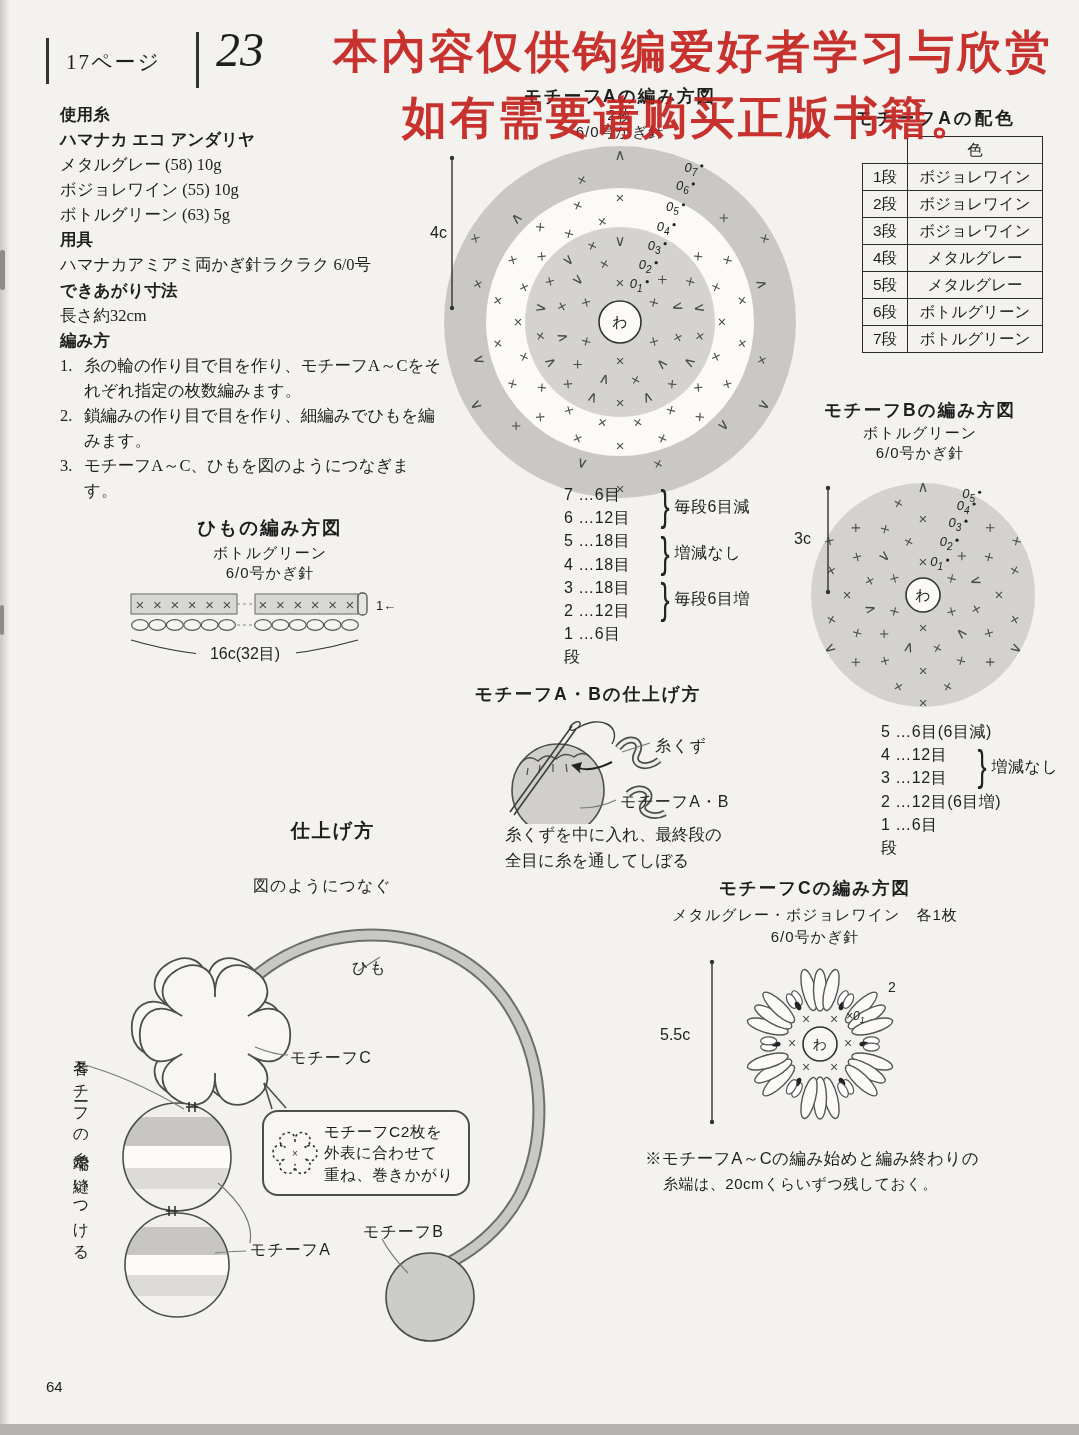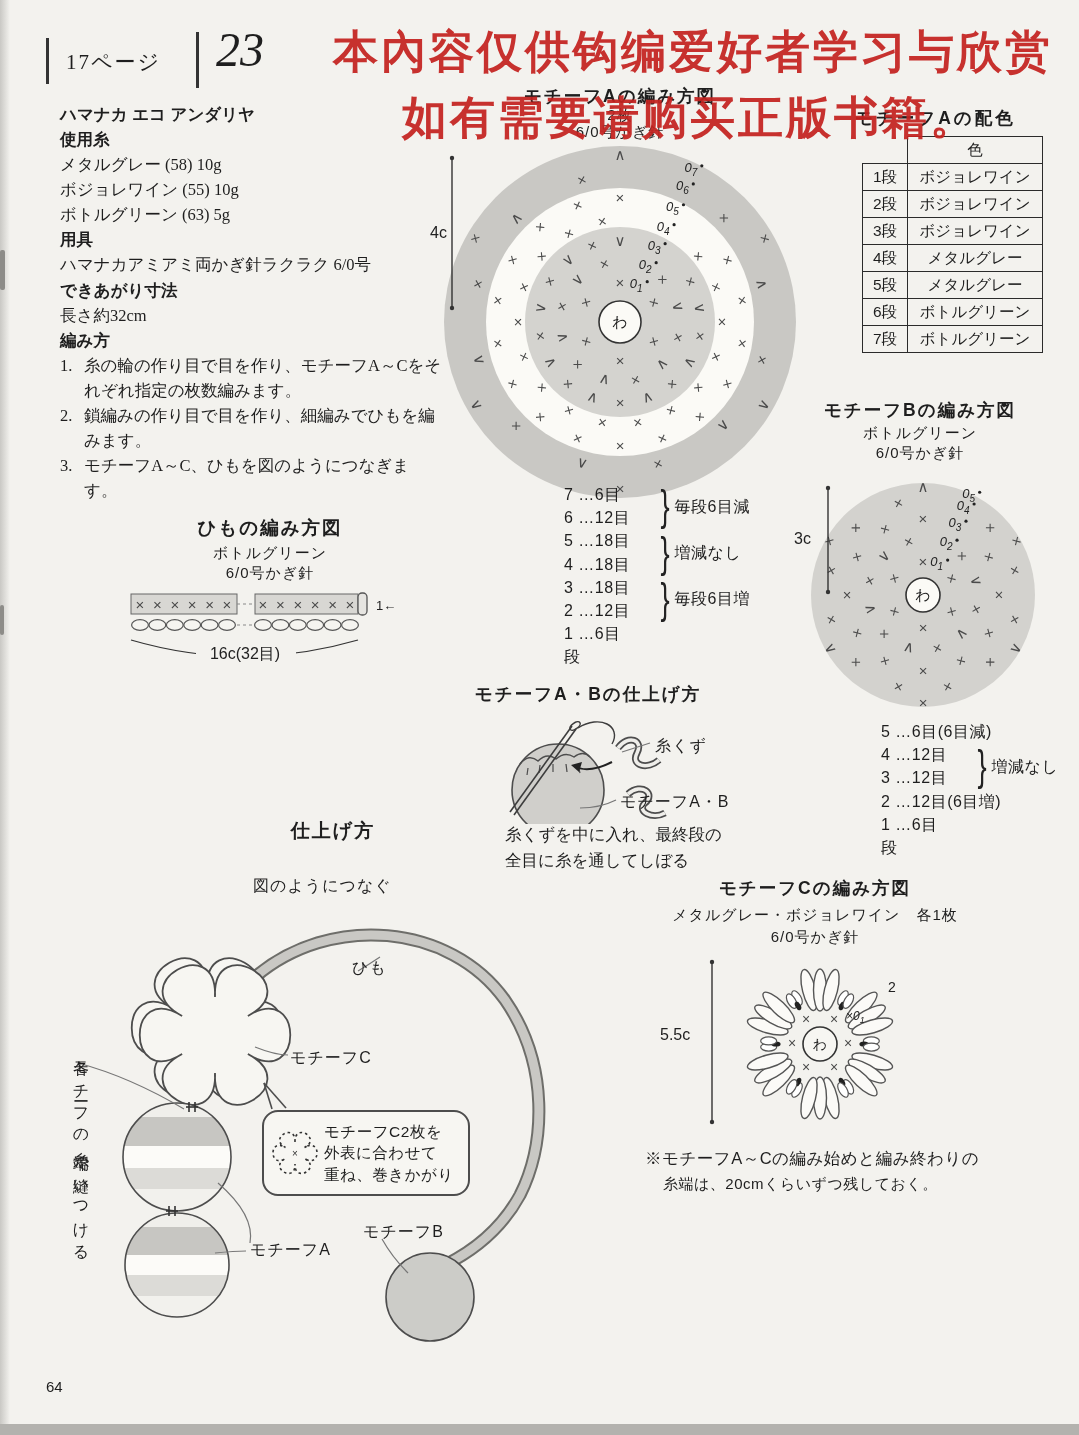--- a/index.html
+++ b/index.html
@@ -59,22 +59,22 @@
 
 <div class="abs hdr-bar" style="left:46px;top:38px;width:2.5px;height:46px;"></div>
 <div class="abs serif hdr-pageref" style="left:66px;top:48px;">17ページ</div>
 <div class="abs hdr-bar" style="left:196px;top:32px;width:3px;height:56px;"></div>
 <div class="abs serif hdr-num" style="left:216px;top:22px;">23</div>
 
 <div class="abs wm" style="left:333px;top:22px;">本內容仅供钩编爱好者学习与欣赏</div>
 <div class="abs wm" style="left:402px;top:88px;">如有需要请购买正版书籍。</div>
 
 <div class="abs matcol" style="left:60px;top:102px;">
+  <div class="h">使用糸</div>
   <div class="h">ハマナカ エコ アンダリヤ</div>
-  <div class="h">使用糸</div>
   <div>メタルグレー (58) 10g</div>
   <div>ボジョレワイン (55) 10g</div>
   <div>ボトルグリーン (63) 5g</div>
   <div class="h">用具</div>
   <div>ハマナカアミアミ両かぎ針ラクラク 6/0号</div>
   <div class="h">できあがり寸法</div>
   <div>長さ約32cm</div>
   <div class="h">編み方</div>
   <div class="step">
     <span class="step-num">1.</span>

